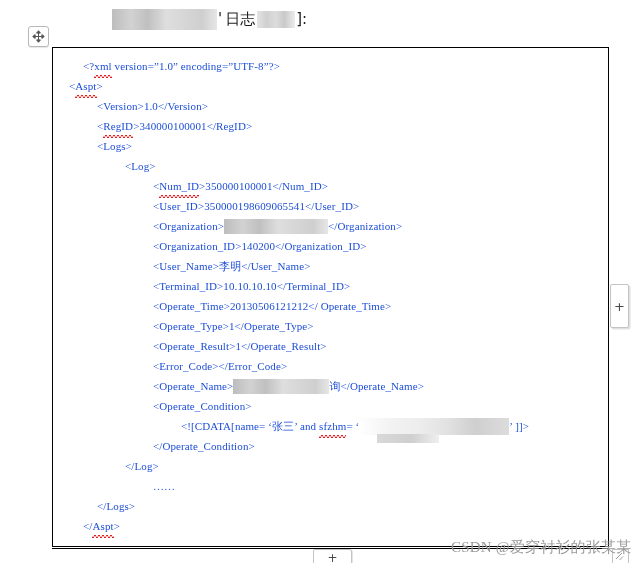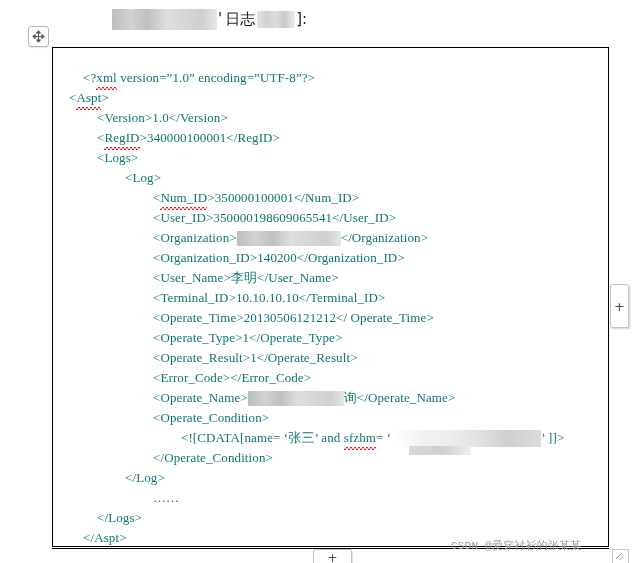--- a/index.html
+++ b/index.html
@@ -74,26 +74,26 @@
     width: 557px;
     height: 500px;
     border: 1.5px solid #000000;
     box-sizing: border-box;
     background: #ffffff;
     overflow: hidden;
   }
   #code-content {
     position: absolute;
     left: 0;
-    top: 20px;
+    top: 8px;
     width: 100%;
     font-family: "Liberation Serif", serif;
-    font-size: 13px;
+    font-size: 11px;
     line-height: 20px;
-    color: #0f766e;
+    color: #1d4ed8;
     white-space: pre;
     letter-spacing: 0.1px;
   }
   .code-line {
     height: 20px;
     white-space: pre;
     position: relative;
   }
   
   .sq {
@@ -199,22 +199,22 @@
     background: #ffffff;
     cursor: nwse-resize;
   }
   #resize-handle svg { display:block; }
 
   
   #watermark {
     position: absolute;
     left: 451px;
     top: 538px;
-    font-family: Liberation Mono, monospace;
-    font-size: 11px;
+    font-family: Liberation Serif, serif;
+    font-size: 15px;
     color: #9b9b9b;
     white-space: nowrap;
     letter-spacing: 0.2px;
   }
 </style>
 </head>
 <body>
 
 <div id="doc-header">
   <div class="header-text-row">

